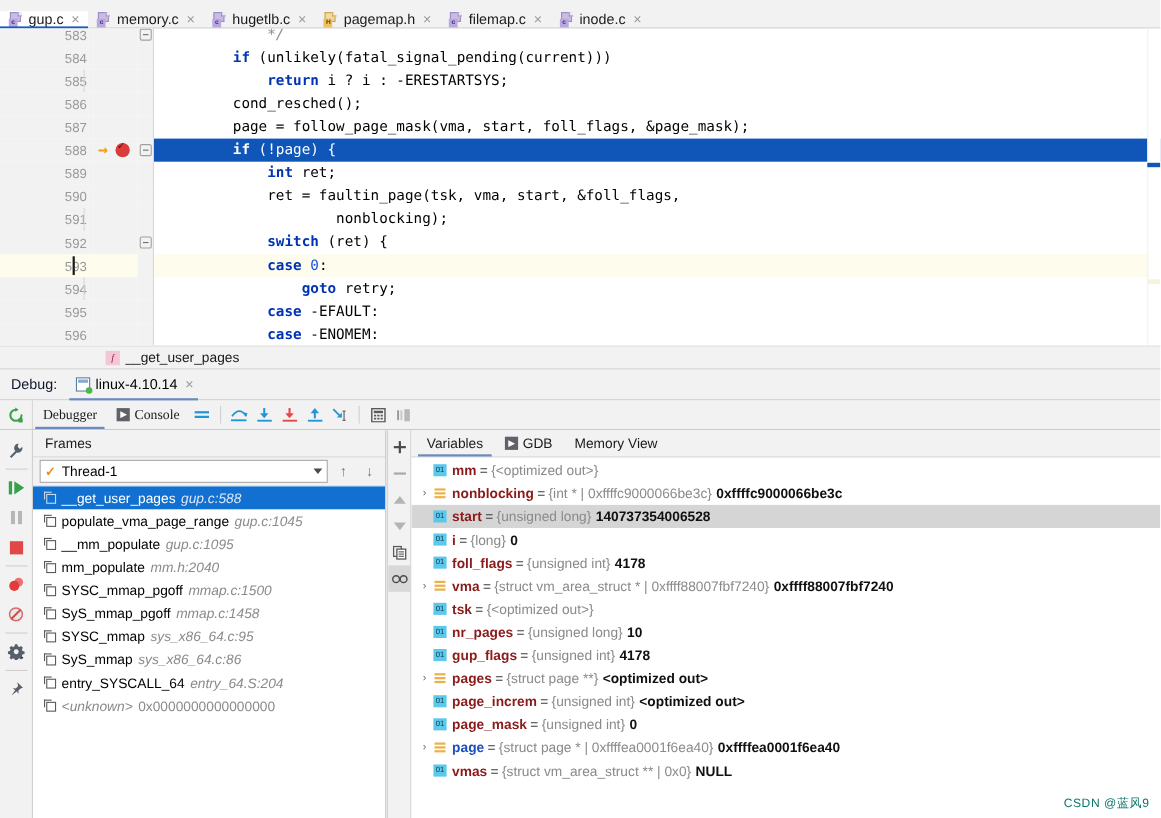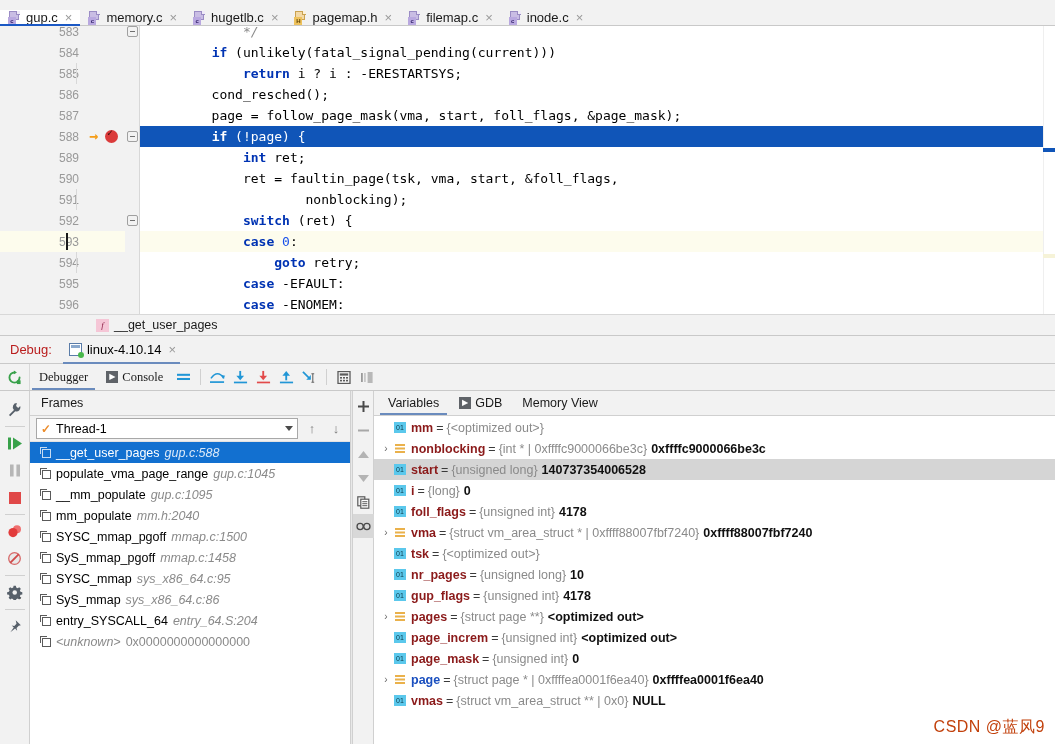--- a/index.html
+++ b/index.html
@@ -129,21 +129,21 @@
     font-size: 9px; line-height: 13px; text-align: center; font-style: italic;
     font-family: "Liberation Serif", serif;
   }
 
   
   .debug-header {
     height: 28px; flex: none; background: #f2f2f2;
     display: flex; align-items: center; gap: 7px; padding-left: 10px;
     border-bottom: 1px solid #c9c9c9;
   }
-  .debug-label { font-size: 13px; color: #b91c1c; }
+  .debug-label { font-size: 13px; color: #0f172a; }
   .session-tab {
     display: flex; align-items: center; gap: 5px; height: 28px;
     padding: 0 6px 0 10px; position: relative; font-size: 13px;
   }
   .session-tab:after {
     content: ""; position: absolute; left: 4px; right: 4px; bottom: 0;
     height: 2px; background: #6a8bbd;
   }
   .run-cfg-icon {
     width: 13px; height: 13px; position: relative; flex: none;
@@ -284,21 +284,21 @@
     background: #eab14b; box-shadow: 0 3.5px 0 #eab14b, 0 7px 0 #eab14b;
   }
   .vname { color: #8b1a1a; font-weight: bold; }
   .vname.blue { color: #1a4fbf; }
   .veq { color: #3a3a3a; margin: 0 3px; }
   .vtype { color: #8a8a8a; }
   .vval { color: #101010; font-weight: bold; margin-left: 4px; }
 
   .watermark {
     position: absolute; right: 10px; bottom: 6px;
-    color: #c2410c; font-size: 16px; letter-spacing: 0.5px;
+    color: #0f766e; font-size: 11px; letter-spacing: 0.5px;
   }
   .editor-vscroll {
     position: absolute; right: 0; top: 0; bottom: 0; width: 12px; background: #ffffff;
     border-left: 1px solid #efefef;
   }
   .mark-exec { position: absolute; right: 0; width: 12px; height: 4px; background: #1055b8; }
   .mark-cursor { position: absolute; right: 0; width: 12px; height: 4px; background: #f6f3d8; }
 </style>
 </head>
 <body>

